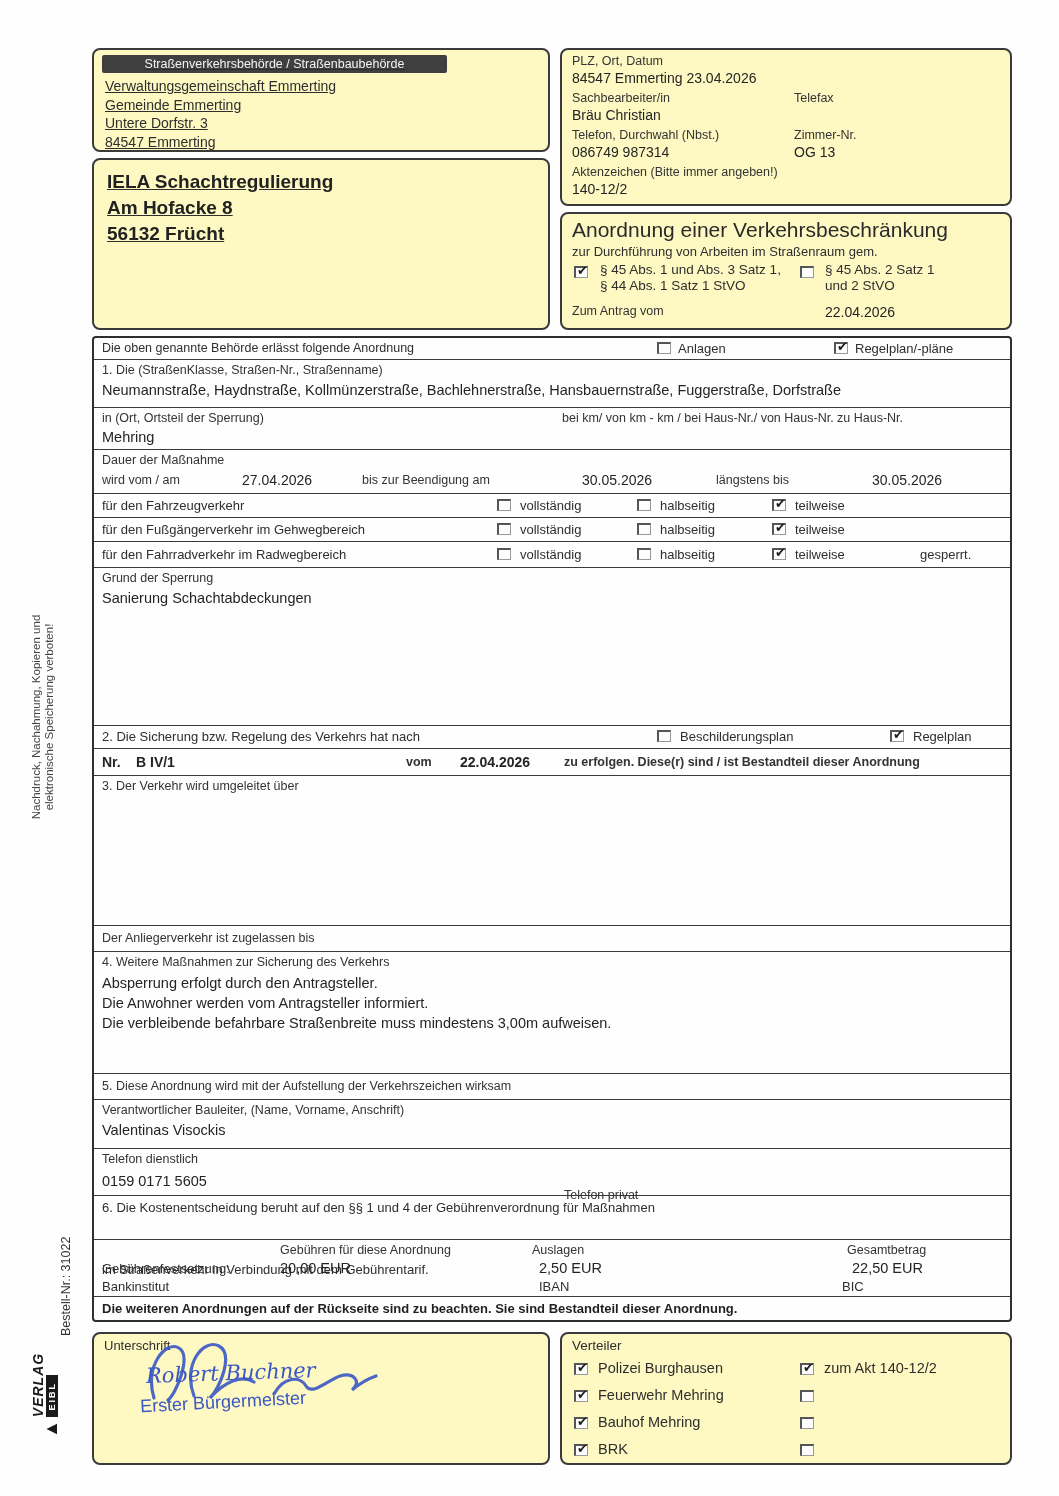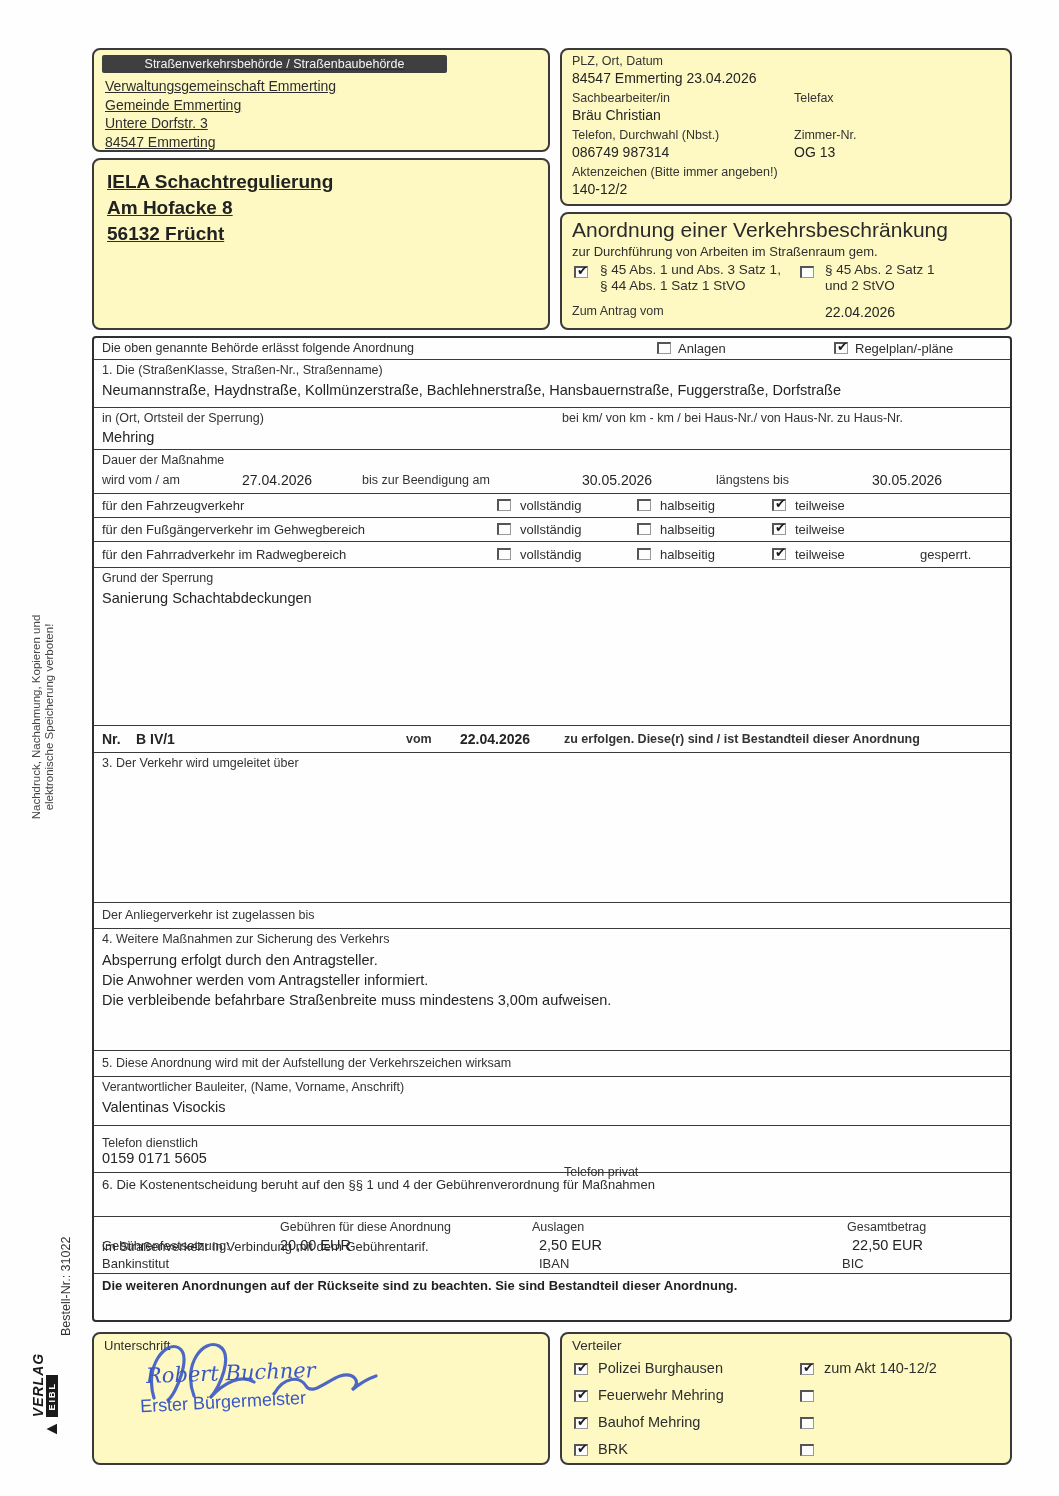--- a/index.html
+++ b/index.html
@@ -168,20 +168,27 @@
       <span class="cb checked" style="left:678px;top:6px;"></span>
       <span class="abs" style="left:701px;top:5px;font-size:13px;">teilweise</span>
       <span class="abs" style="left:826px;top:5px;font-size:13px;">gesperrt.</span>
     </div>
 
     <div class="row" style="height:158px;">
       <span class="abs lbl" style="left:8px;top:3px;">Grund der Sperrung</span>
       <span class="abs val-lg" style="left:8px;top:22px;">Sanierung Schachtabdeckungen</span>
     </div>
 
+    <div class="row" style="height:23px;">
+      <span class="abs" style="left:8px;top:3px;font-size:13px;white-space:nowrap;">2. Die Sicherung bzw. Regelung des Verkehrs hat nach</span>
+      <span class="cb" style="left:563px;top:4px;"></span>
+      <span class="abs" style="left:586px;top:3px;font-size:13px;">Beschilderungsplan</span>
+      <span class="cb checked" style="left:796px;top:4px;"></span>
+      <span class="abs" style="left:819px;top:3px;font-size:13px;">Regelplan</span>
+    </div>
 
     <div class="row" style="height:27px;font-weight:bold;">
       <span class="abs val" style="left:8px;top:5px;">Nr.</span>
       <span class="abs val" style="left:42px;top:5px;">B IV/1</span>
       <span class="abs lbl" style="left:312px;top:6px;">vom</span>
       <span class="abs val" style="left:366px;top:5px;">22.04.2026</span>
       <span class="abs lbl" style="left:470px;top:6px;">zu erfolgen. Diese(r) sind / ist Bestandteil dieser Anordnung</span>
     </div>
 
     <div class="row" style="height:150px;">
@@ -202,21 +209,21 @@
     <div class="row" style="height:26px;">
       <span class="abs lbl" style="left:8px;top:5px;">5. Diese Anordnung wird mit der Aufstellung der Verkehrszeichen wirksam</span>
     </div>
 
     <div class="row" style="height:49px;">
       <span class="abs lbl" style="left:8px;top:3px;">Verantwortlicher Bauleiter, (Name, Vorname, Anschrift)</span>
       <span class="abs val-lg" style="left:8px;top:22px;">Valentinas Visockis</span>
     </div>
 
     <div class="row" style="height:47px;">
-      <span class="abs lbl" style="left:8px;top:3px;margin-top:7px;">Telefon dienstlich</span>
+      <span class="abs lbl" style="left:8px;top:3px;">Telefon dienstlich</span>
       <span class="abs val-lg" style="left:8px;top:24px;text-align:right;">0159 0171 5605</span>
       <span class="abs lbl" style="left:470px;top:3px;margin-top:36px;">Telefon privat</span>
     </div>
 
     <div class="row" style="height:44px;">
       <span class="abs" style="left:8px;top:4px;font-size:13px;white-space:nowrap;">6. Die Kostenentscheidung beruht auf den §§ 1 und 4 der Gebührenverordnung für Maßnahmen</span>
       <span class="abs" style="left:8px;top:21px;font-size:13px;white-space:nowrap;margin-top:45px;">im Straßenverkehr in Verbindung mit dem Gebührentarif.</span>
     </div>
 
     <div class="row" style="height:57px;">

